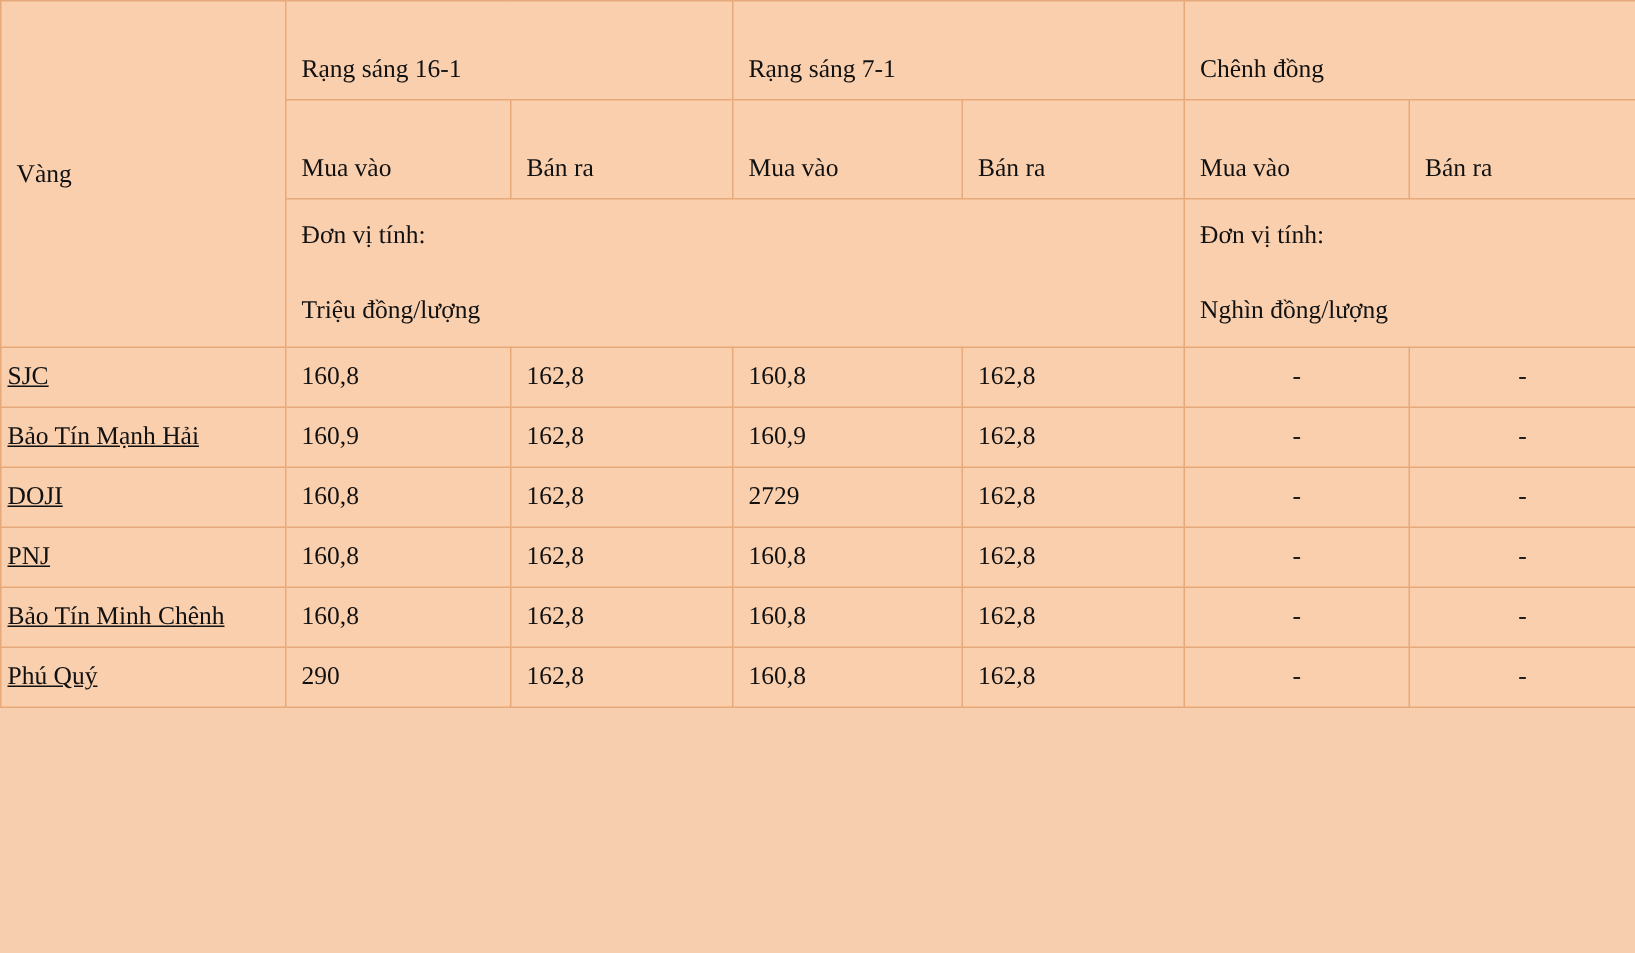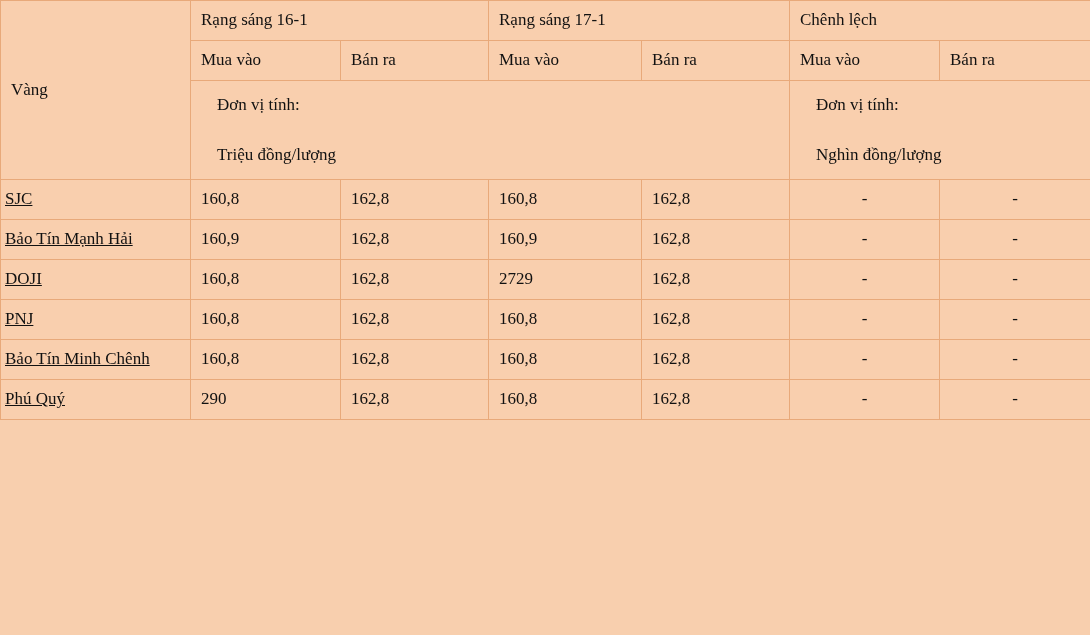--- a/index.html
+++ b/index.html
@@ -34,29 +34,29 @@
     text-align: left;
     font-size: 17px;
   }
   .num-cell {
     text-align: left;
     font-size: 17px;
   }
   .head-cell {
     text-align: left;
     font-size: 17px;
+    margin-top: 26px;
   }
   .unit-cell {
     text-align: left;
     font-size: 17px;
     line-height: 1.9;
   }
   .unit-line {
     display: block;
-    margin-left: 16px;
   }
   .unit-spacer {
     display: block;
     height: 18px;
   }
   .row-name {
     padding: 8px 6px 8px 4px;
     text-decoration: underline;
   }
   .dash {
@@ -86,24 +86,24 @@
   </colgroup>
   <tbody>
     <tr>
       <td rowspan="3">
         <div class="cell-pad label-cell">Vàng</div>
       </td>
       <td colspan="2">
         <div class="cell-pad head-cell">Rạng sáng 16-1</div>
       </td>
       <td colspan="2">
-        <div class="cell-pad head-cell">Rạng sáng 17-1</div>
-      </td>
-      <td colspan="2">
-        <div class="cell-pad head-cell">Chênh lệch</div>
+        <div class="cell-pad head-cell">Rạng sáng 7-1</div>
+      </td>
+      <td colspan="2">
+        <div class="cell-pad head-cell">Chênh đồng</div>
       </td>
     </tr>
     <tr>
       <td>
         <div class="cell-pad head-cell">Mua vào</div>
       </td>
       <td>
         <div class="cell-pad head-cell">Bán ra</div>
       </td>
       <td>

